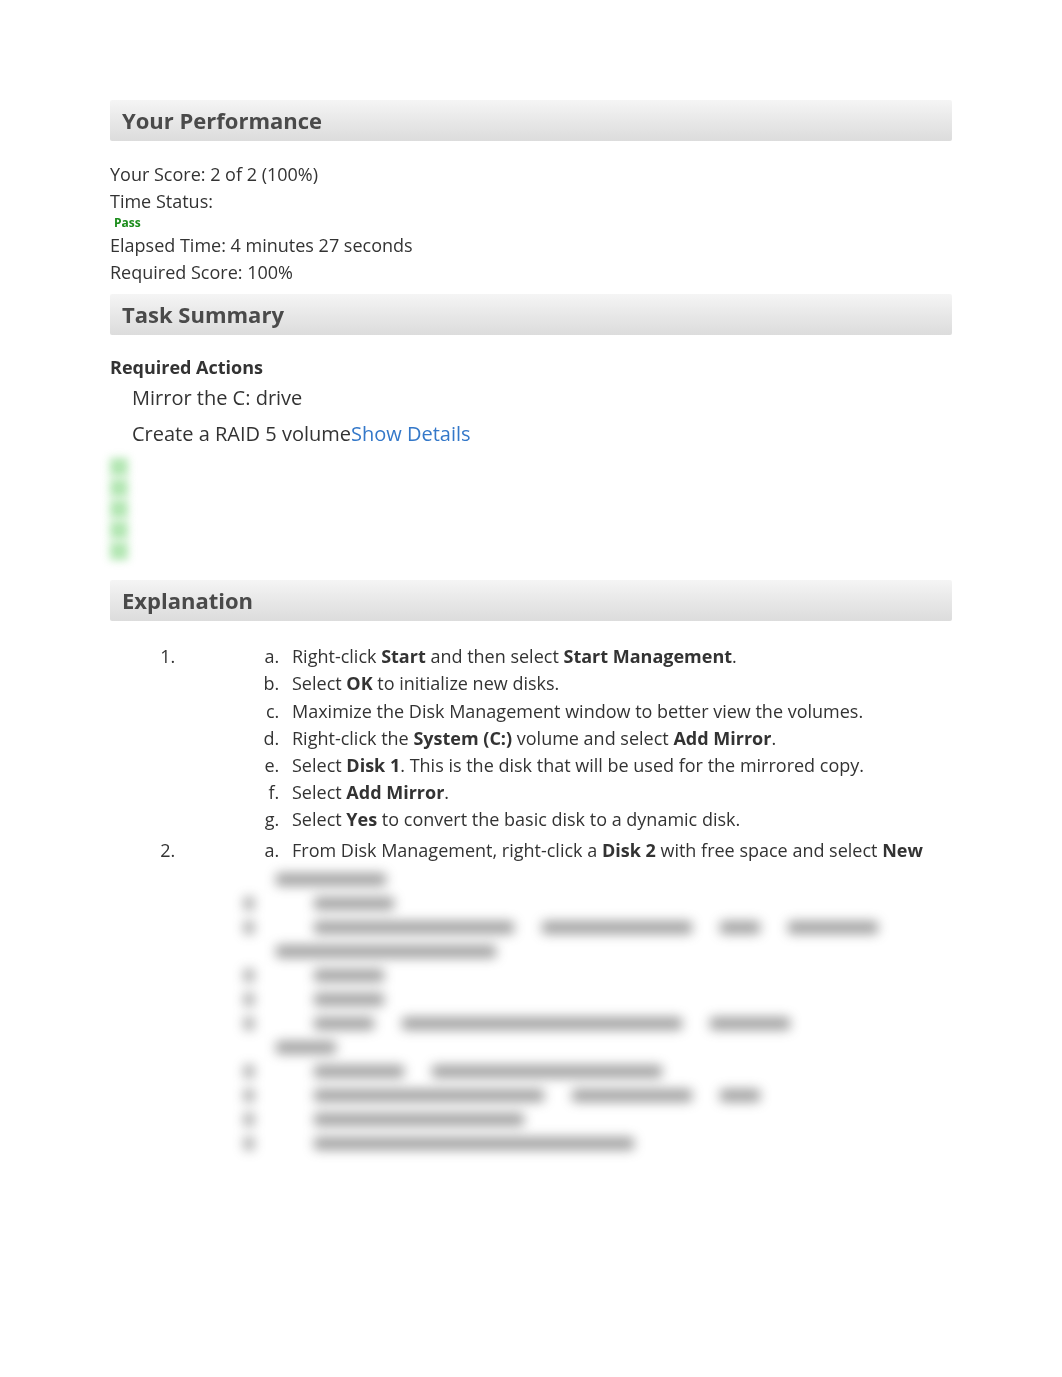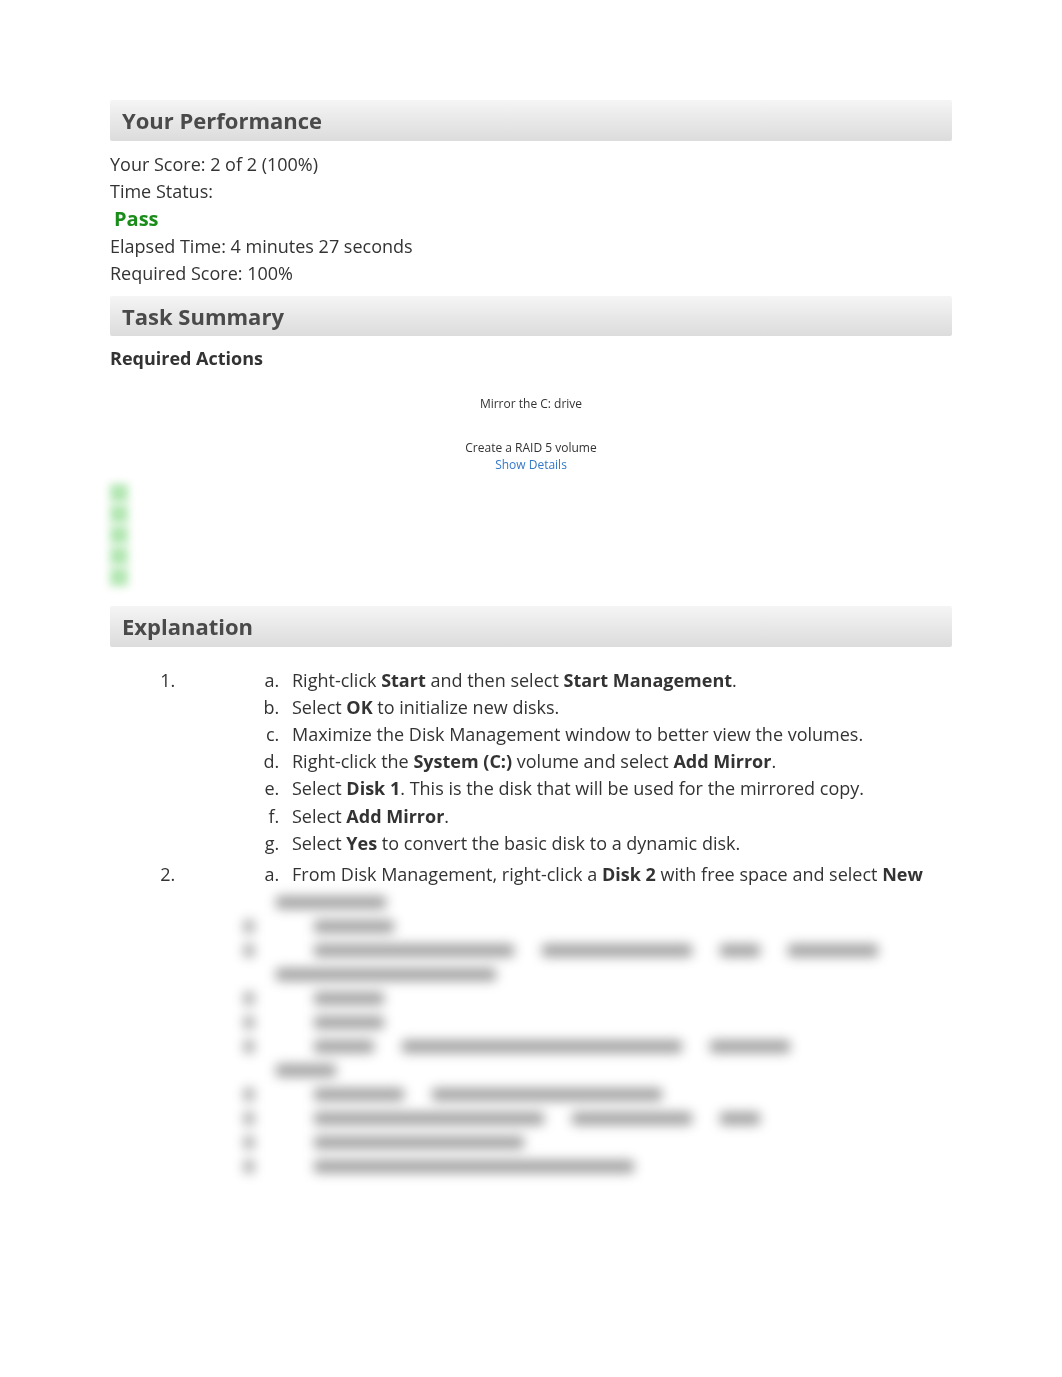--- a/index.html
+++ b/index.html
@@ -11,46 +11,45 @@
       padding: 100px 110px 200px 110px;
       font-size: 18px;
       line-height: 1.4;
     }
     .section-header {
       font-size: 22px;
       font-weight: 700;
       color: #4a4a4a;
       background: linear-gradient(to bottom, #f5f5f5 0%, #e8e8e8 50%, #dcdcdc 100%);
       padding: 5px 12px;
-      margin-bottom: 10px;
+      margin-bottom: 20px;
       border-radius: 2px;
     }
     .info-line {
       font-size: 18px;
       color: #333;
       padding: 1px 0;
     }
     .pass-badge {
       color: #1a8c1a;
       font-weight: 700;
-      font-size: 20px;
+      font-size: 12px;
       padding-left: 4px;
     }
     .sub-header {
       font-size: 18px;
       font-weight: 700;
       color: #333;
       margin-top: 7px;
     }
     .action-row {
       display: flex;
       align-items: center;
       padding: 4px 0;
-      font-size: 12px;
-      flex-direction: column;
+      font-size: 20px;
     }
     .action-icon {
       width: 16px;
       height: 20px;
       margin-right: 6px;
       display: inline-block;
     }
     .link {
       color: #3478c9;
       cursor: pointer;

